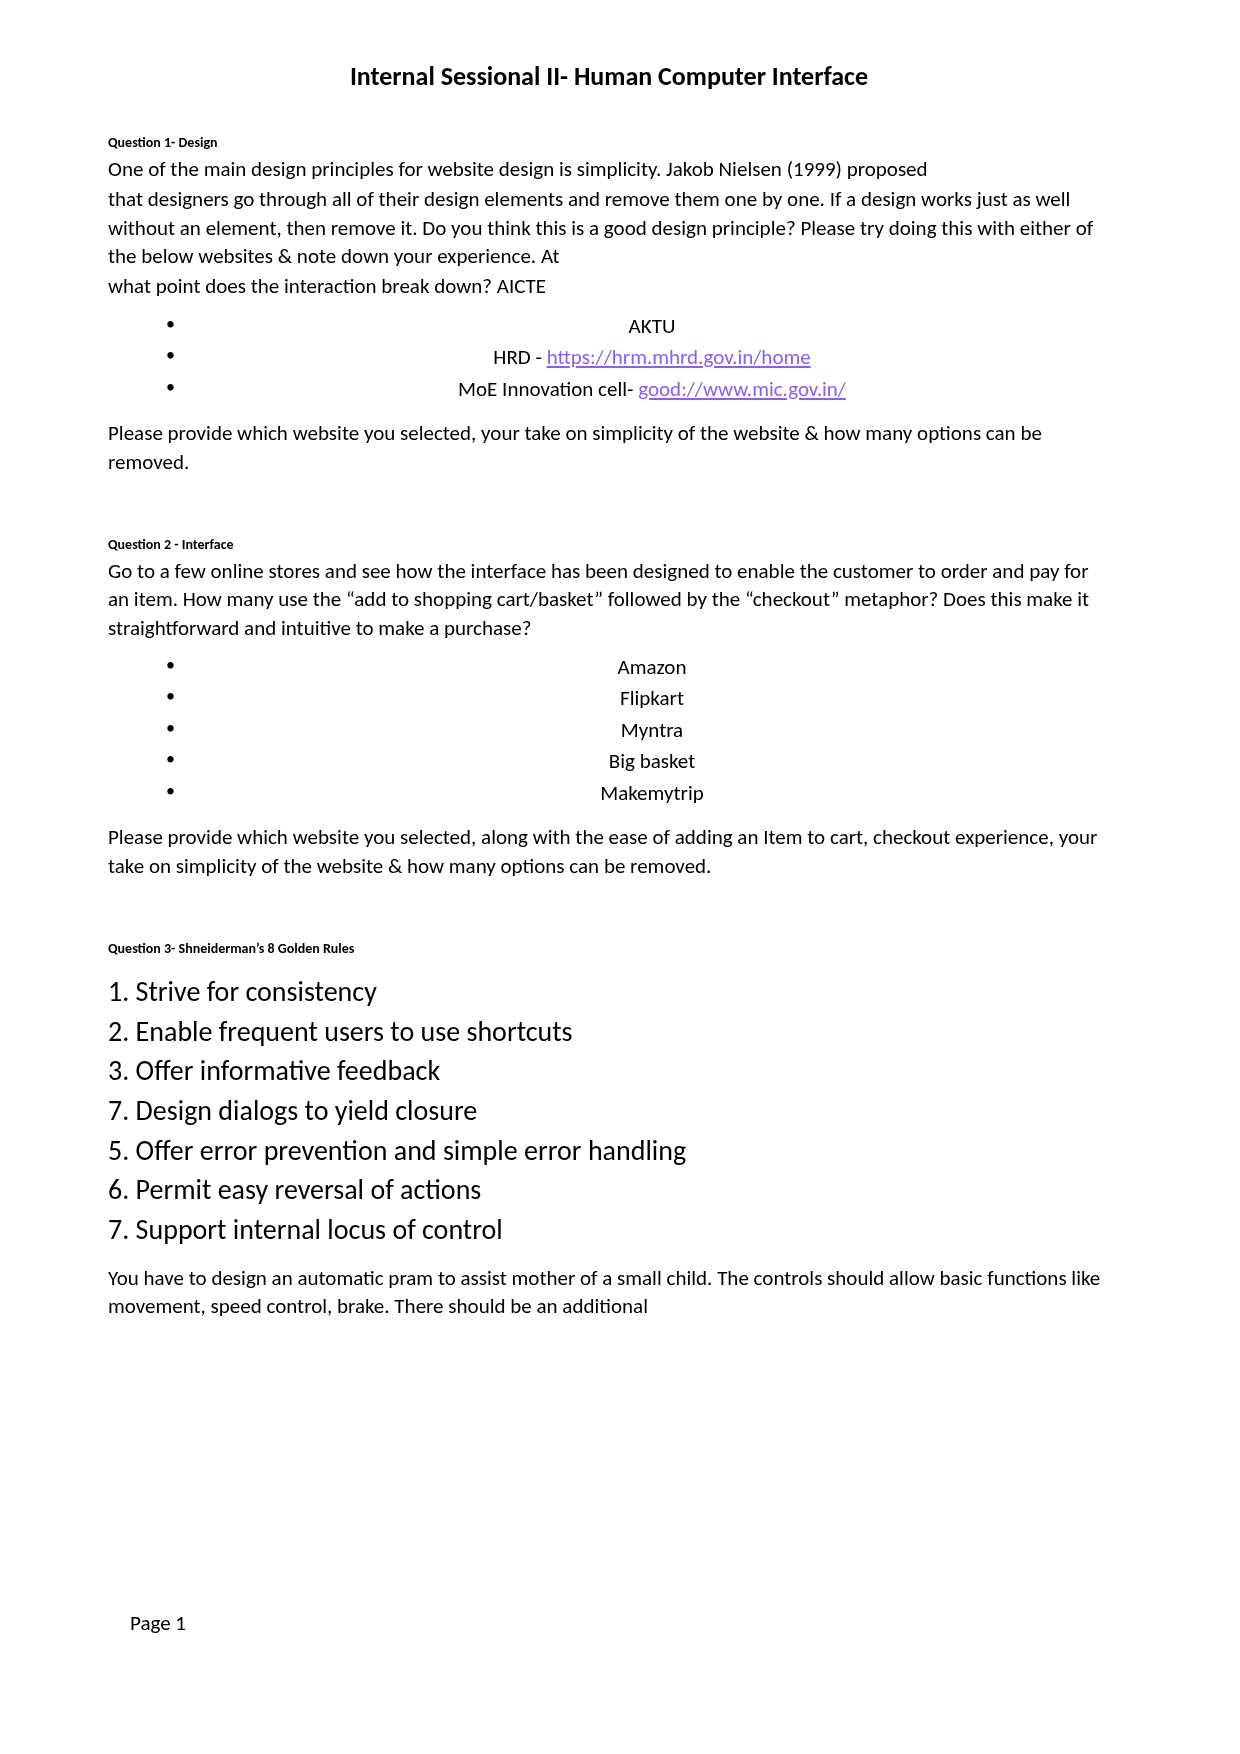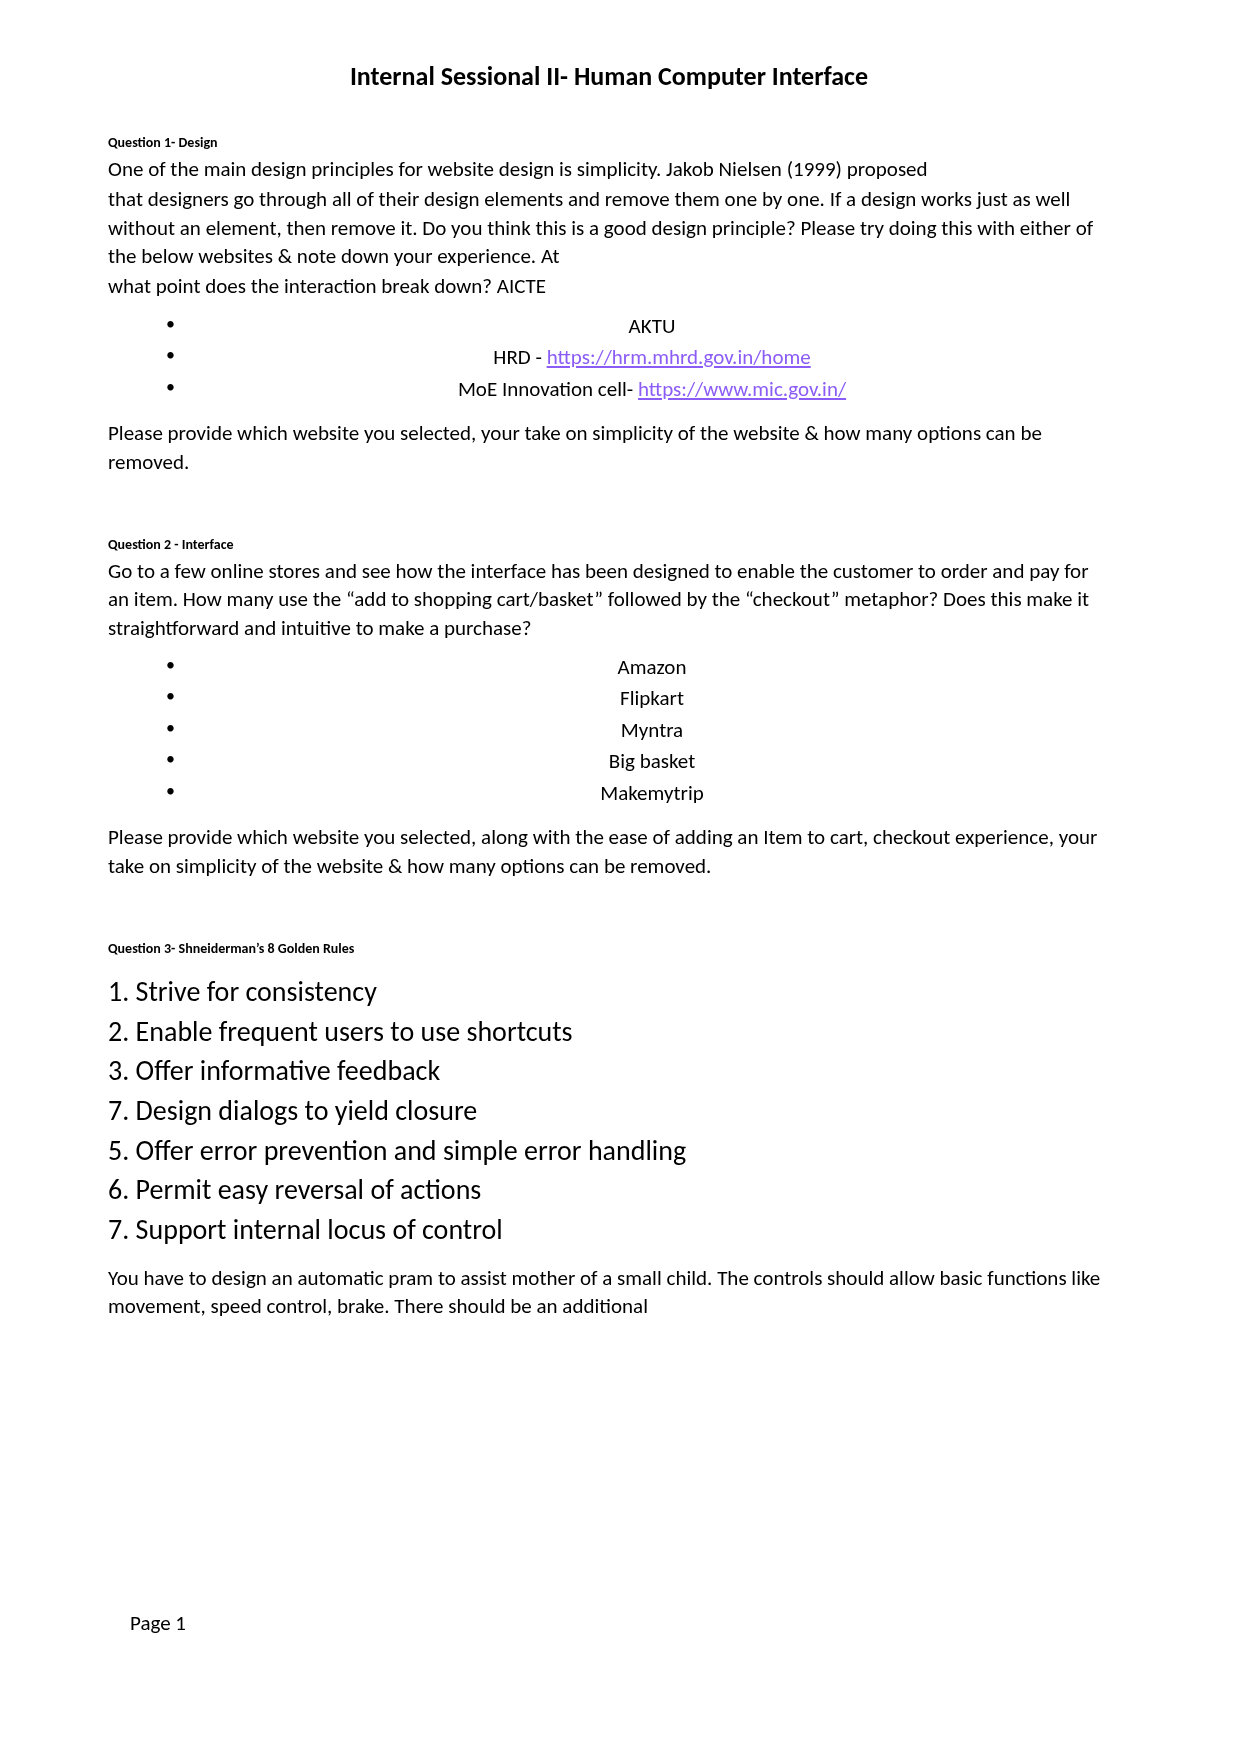--- a/index.html
+++ b/index.html
@@ -87,21 +87,21 @@
     <div class="body-text">that designers go through all of their design elements and remove them one by one. If a design works just as well without an element, then remove it. Do you think this is a good design principle? Please try doing this with either of the below websites &amp; note down your experience. At</div>
     <div class="body-text">what point does the interaction break down? AICTE</div>
     <ul class="bullets">
       <li>
         <span>AKTU</span>
       </li>
       <li>
         <span>HRD - </span><span class="link">https://hrm.mhrd.gov.in/home</span>
       </li>
       <li>
-        <span>MoE Innovation cell- </span><span class="link">https://www.mic.gov.in/</span>
+        <span>MoE Innovation cell- </span><span class="link">good://www.mic.gov.in/</span>
       </li>
     </ul>
     <div class="body-text">Please provide which website you selected, your take on simplicity of the website &amp; how many options can be removed.</div>
   </div>
 
   <div class="section-gap"></div>
 
   <div>
     <div class="question-heading">Question 2 - Interface</div>
     <div class="body-text">Go to a few online stores and see how the interface has been designed to enable the customer to order and pay for an item. How many use the “add to shopping cart/basket” followed by the “checkout” metaphor? Does this make it straightforward and intuitive to make a purchase?</div>

